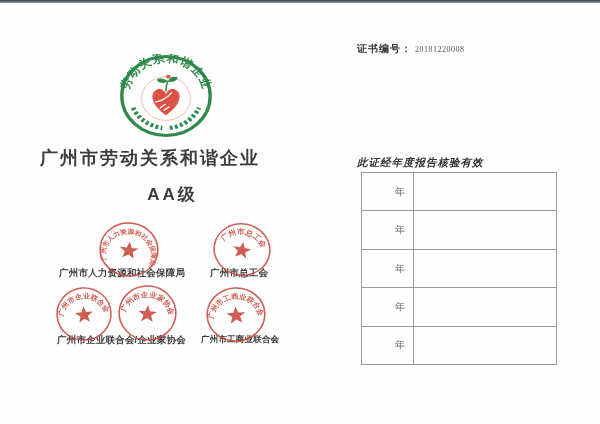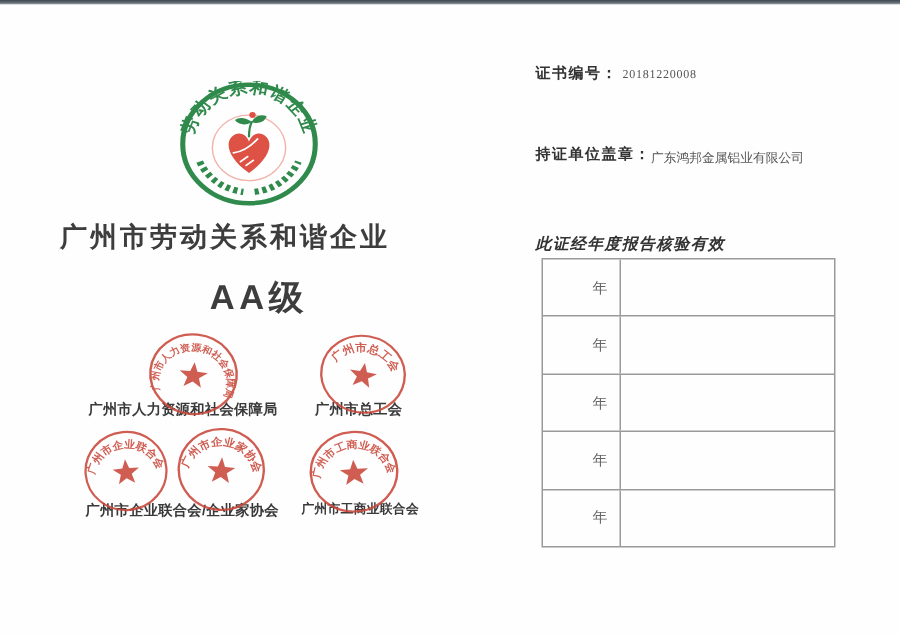--- a/index.html
+++ b/index.html
@@ -22,21 +22,21 @@
   .inner-disc{fill:#ffffff;stroke:#f0b2a9;stroke-width:1;}
   .heart{fill:#dd5244;}
   .hand-line{fill:none;stroke:#ffffff;stroke-width:1.4;stroke-linecap:round;}
   .sprout{fill:none;stroke:#2f8a4c;stroke-width:1.6;stroke-linecap:round;}
   .leaf{fill:#2f8a4c;}
   .bud{fill:#dd5244;}
 
   .cert-title{position:absolute;left:40px;top:146px;width:265px;text-align:left;
     font-size:18px;font-weight:bold;color:#3d3d3d;letter-spacing:2px;}
   .cert-grade{position:absolute;left:40px;top:183px;width:265px;text-align:center;
-    font-size:23px;font-weight:bold;color:#3d3d3d;letter-spacing:3px;}
+    font-size:17px;font-weight:bold;color:#3d3d3d;letter-spacing:3px;}
 
   .stamp{position:absolute;opacity:.88;}
   .seal-ring{fill:none;stroke:#c9473a;stroke-width:2.6;}
   .seal-star{fill:#c9473a;}
   .seal-text{fill:#c9473a;font-weight:bold;text-anchor:middle;
     font-family:"Liberation Sans",sans-serif;}
   .seal-len13{font-size:11px;}
   .seal-len9{font-size:12px;}
   .seal-len8{font-size:12.5px;}
   .seal-len6{font-size:13px;}
@@ -155,22 +155,20 @@
       </defs>
     <circle class="seal-ring" cx="50" cy="50" r="46.5"></circle>
     <polygon class="seal-star" points="50,36 53.9,46.7 65.2,47.1 56.3,54 59.4,64.9 50,58.6 40.6,64.9 43.7,54 34.8,47.1 46.1,46.7"></polygon>
     <text class="seal-text seal-len9"><textPath href="#arc5" startOffset="50%">广州市工商业联合会</textPath></text>
   </svg>
 
 
   <div class="field-label lbl-certno">证书编号：</div>
   <div class="field-value val-certno">20181220008</div>
 
-  <div class="field-label lbl-holder">持证单位盖章：</div>
-  <div class="field-value val-holder">广东鸿邦金属铝业有限公司</div>
 
   <div class="table-heading">此证经年度报告核验有效</div>
 
   <div class="year-table">
     <div class="year-row">
       <div class="year-cell">年</div>
       <div class="blank-cell"></div>
     </div>
     <div class="year-row">
       <div class="year-cell">年</div>

